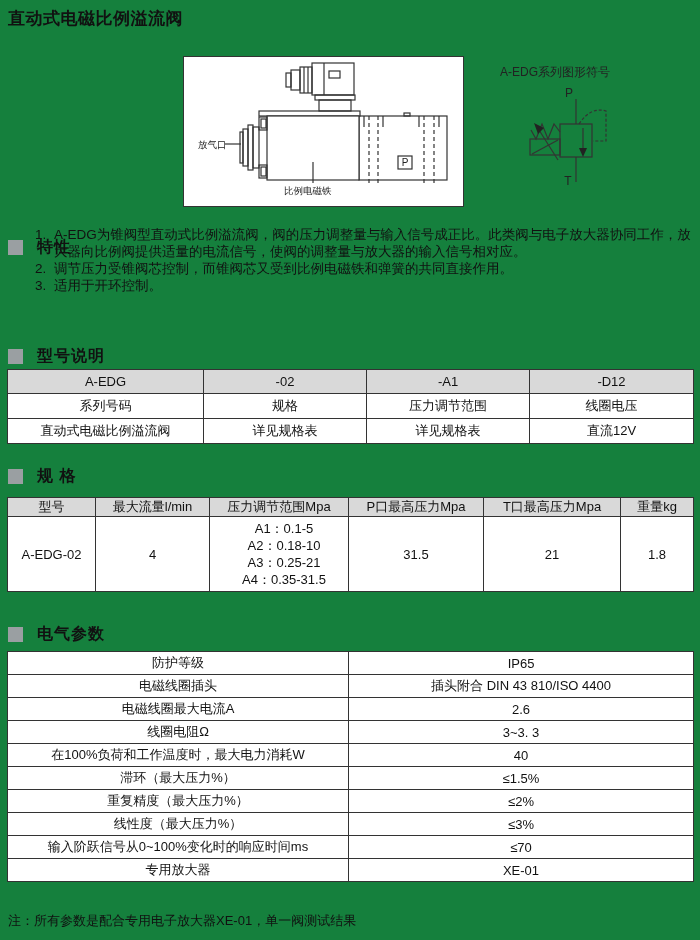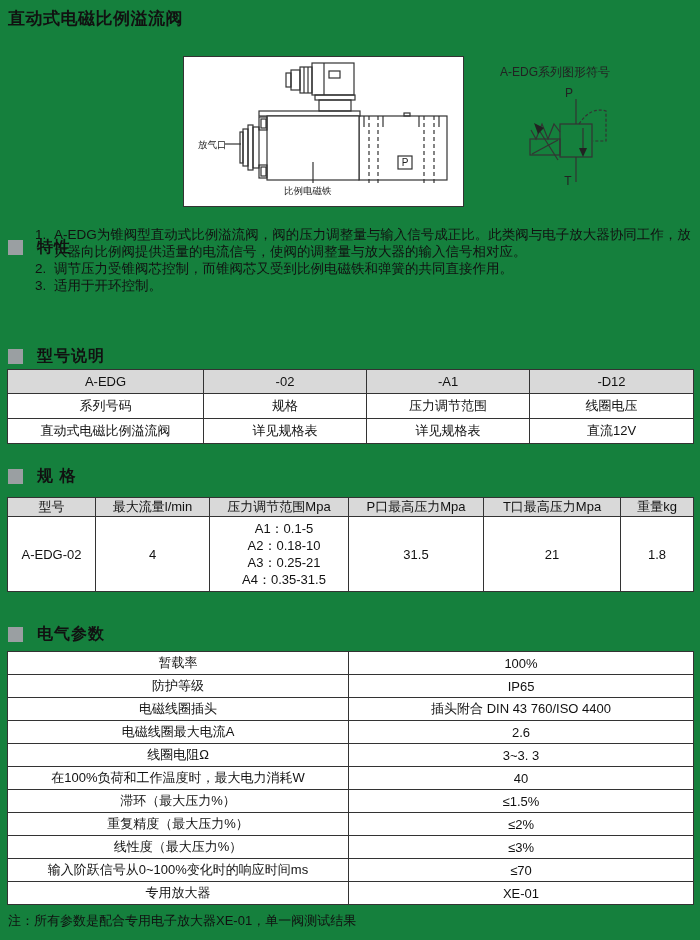--- a/index.html
+++ b/index.html
@@ -256,31 +256,27 @@
   <div class="section-header" style="top:589px;margin-top:35px;">
     <span class="marker"></span>
     <span class="label">电气参数</span>
   </div>
   <table id="elec-table">
     <colgroup>
         <col style="width:341px">
         <col style="width:345px">
       </colgroup>
     <tbody>
-        <tr>
-          <td>暂载率</td>
-          <td>100%</td>
-        </tr>
     <tr>
           <td>防护等级</td>
           <td>IP65</td>
         </tr>
     <tr>
           <td>电磁线圈插头</td>
-          <td>插头附合 DIN 43 760/ISO 4400</td>
+          <td>插头附合 DIN 43 810/ISO 4400</td>
         </tr>
     <tr>
           <td>电磁线圈最大电流A</td>
           <td>2.6</td>
         </tr>
     <tr>
           <td>线圈电阻Ω</td>
           <td>3~3. 3</td>
         </tr>
     <tr>

